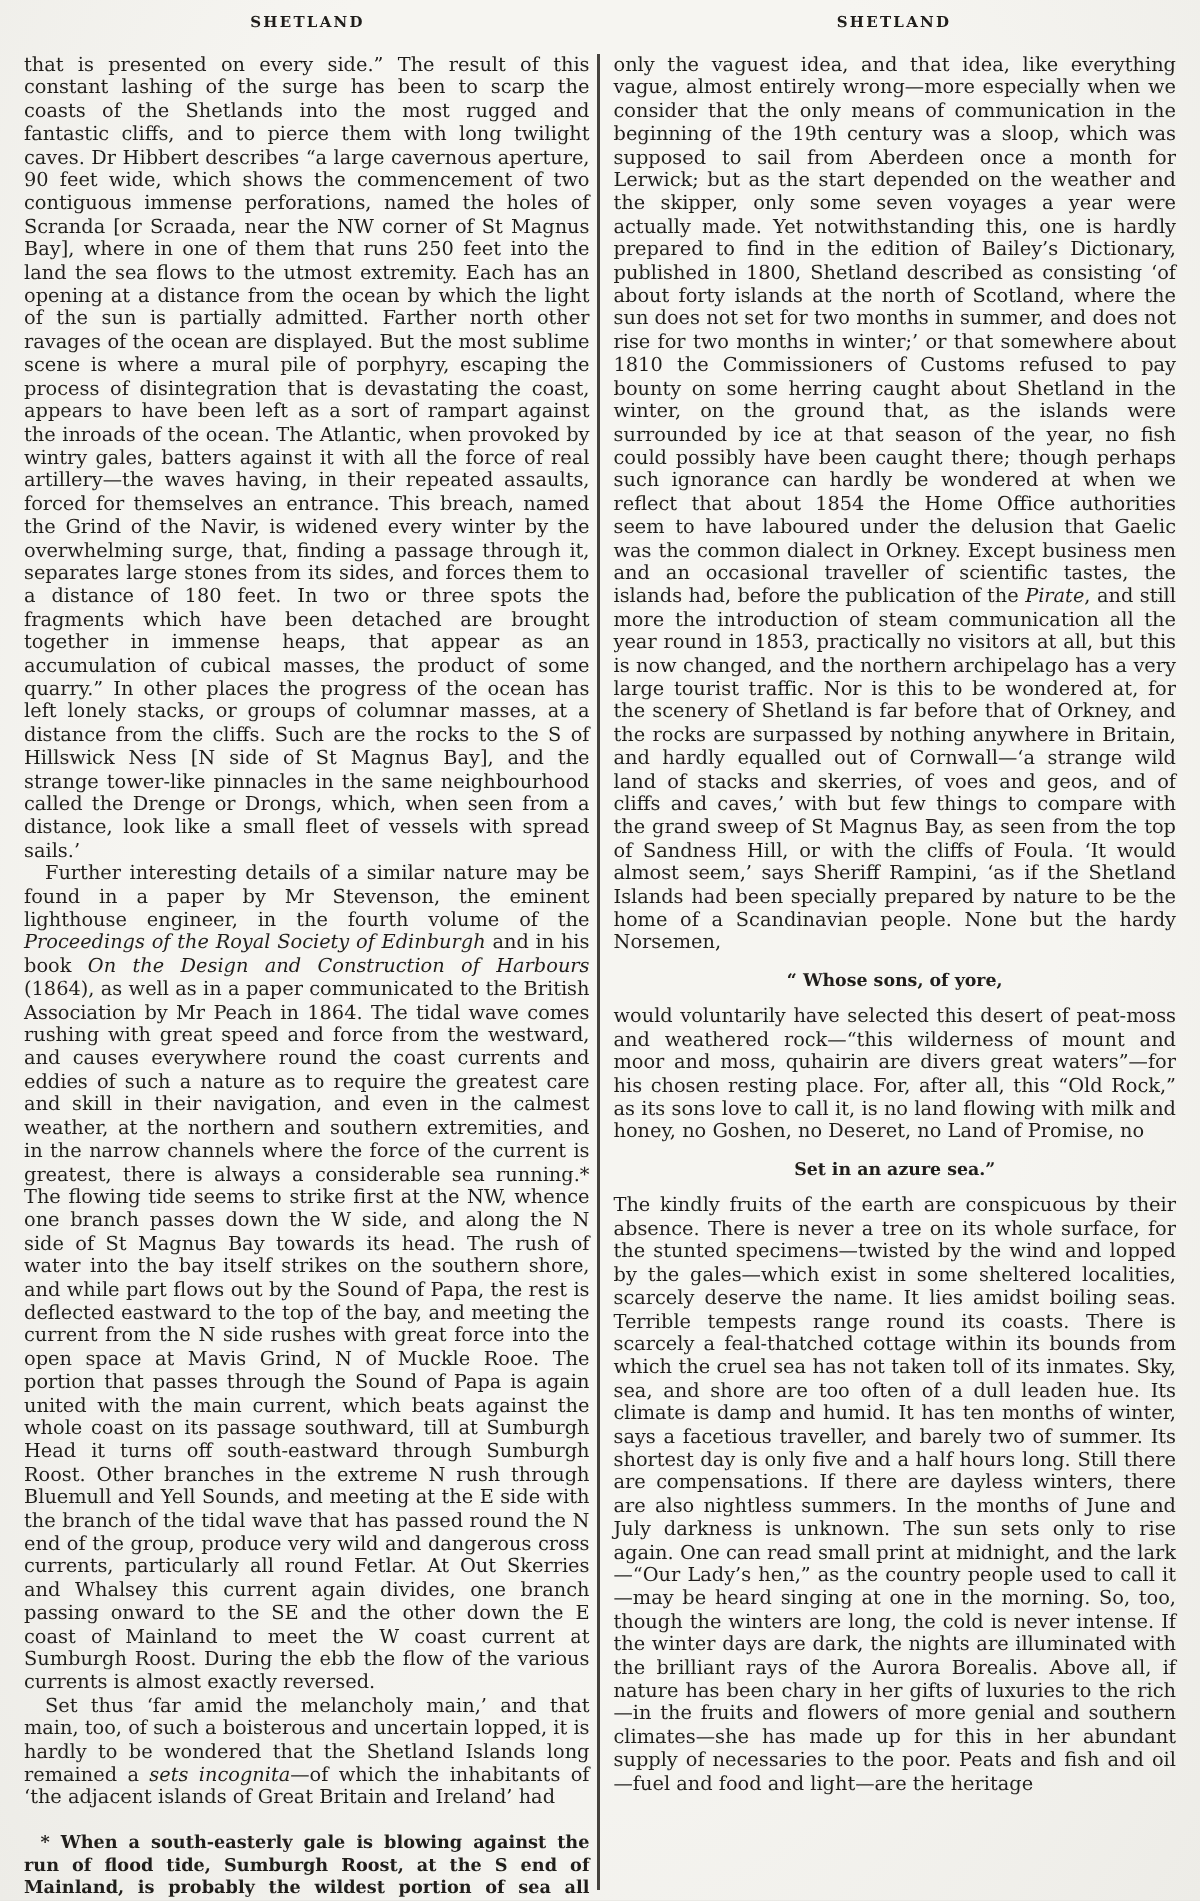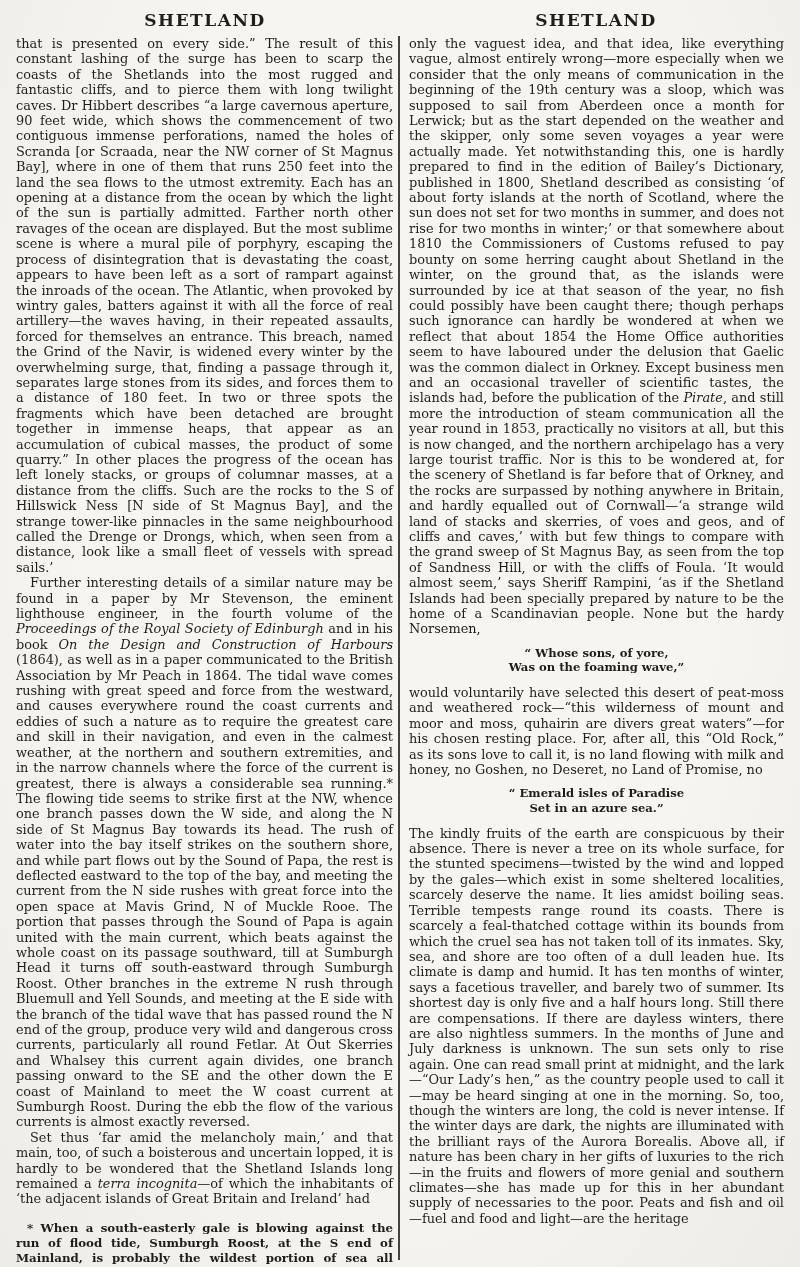--- a/index.html
+++ b/index.html
@@ -2,21 +2,21 @@
 <html lang="en"><head>
 <meta charset="utf-8">
 <style>
   html,body{margin:0;padding:0;background:#e8e7e2;}
   .page{
     position:relative;width:800px;height:1267px;overflow:hidden;
     background:radial-gradient(ellipse at 50% 40%, #f6f5f1 55%, #edece7 100%);
     color:#201e1b;
     font-family:"DejaVu Serif","Liberation Serif",serif;
   }
-  .head{position:absolute;top:10px;font-weight:bold;font-size:17px;letter-spacing:1.5px;}
+  .head{position:absolute;top:10px;font-weight:bold;font-size:10px;letter-spacing:1.5px;}
   .head.left{left:16px;width:378px;text-align:center;}
   .head.right{left:406px;width:380px;text-align:center;}
   .divider{position:absolute;left:398px;top:36px;width:2px;height:1224px;background:#45423d;}
   .col{position:absolute;top:36px;font-size:12.9px;line-height:15.4px;text-align:justify;
        -webkit-hyphens:auto;hyphens:auto;}
   .col.left{left:16px;width:377px;}
   .col.right{left:409px;width:375px;}
   p.para{margin:0;padding:0;}
   p.para.indent{text-indent:14px;}
   .quote{font-weight:bold;font-size:11.6px;line-height:14.6px;text-align:center;margin:9px 0 10px 0;
@@ -29,34 +29,32 @@
 
 <div class="page">
   <div class="head left">SHETLAND</div>
   <div class="head right">SHETLAND</div>
   <div class="divider"></div>
 
   <div class="col left">
     <div>
         <p class="para"><span>that is presented on every side.”  The result of this constant lashing of the surge has been to scarp the coasts of the Shetlands into the most rugged and fantastic cliffs, and to pierce them with long twilight caves.  Dr Hibbert describes “a large cavernous aperture, 90 feet wide, which shows the commencement of two contiguous immense perforations, named the holes of Scranda [or Scraada, near the NW corner of St Magnus Bay], where in one of them that runs 250 feet into the land the sea flows to the utmost extremity.  Each has an opening at a distance from the ocean by which the light of the sun is partially admitted.  Farther north other ravages of the ocean are displayed.  But the most sublime scene is where a mural pile of porphyry, escaping the process of disintegration that is devastating the coast, appears to have been left as a sort of rampart against the inroads of the ocean.  The Atlantic, when provoked by wintry gales, batters against it with all the force of real artillery—the waves having, in their repeated assaults, forced for themselves an entrance.  This breach, named the Grind of the Navir, is widened every winter by the overwhelming surge, that, finding a passage through it, separates large stones from its sides, and forces them to a distance of 180 feet.  In two or three spots the fragments which have been detached are brought together in immense heaps, that appear as an accumulation of cubical masses, the product of some quarry.”  In other places the progress of the ocean has left lonely stacks, or groups of columnar masses, at a distance from the cliffs.  Such are the rocks to the S of Hillswick Ness [N side of St Magnus Bay], and the strange tower-like pinnacles in the same neighbourhood called the Drenge or Drongs, which, when seen from a distance, look like a small fleet of vessels with spread sails.’</span></p>
         <p class="para indent"><span>Further interesting details of a similar nature may be found in a paper by Mr Stevenson, the eminent lighthouse engineer, in the fourth volume of the </span><i>Proceedings of the Royal Society of Edinburgh</i><span> and in his book </span><i>On the Design and Construction of Harbours</i><span> (1864), as well as in a paper communicated to the British Association by Mr Peach in 1864.  The tidal wave comes rushing with great speed and force from the westward, and causes everywhere round the coast currents and eddies of such a nature as to require the greatest care and skill in their navigation, and even in the calmest weather, at the northern and southern extremities, and in the narrow channels where the force of the current is greatest, there is always a considerable sea running.*  The flowing tide seems to strike first at the NW, whence one branch passes down the W side, and along the N side of St Magnus Bay towards its head.  The rush of water into the bay itself strikes on the southern shore, and while part flows out by the Sound of Papa, the rest is deflected eastward to the top of the bay, and meeting the current from the N side rushes with great force into the open space at Mavis Grind, N of Muckle Rooe.  The portion that passes through the Sound of Papa is again united with the main current, which beats against the whole coast on its passage southward, till at Sumburgh Head it turns off south-eastward through Sumburgh Roost.  Other branches in the extreme N rush through Bluemull and Yell Sounds, and meeting at the E side with the branch of the tidal wave that has passed round the N end of the group, produce very wild and dangerous cross currents, particularly all round Fetlar.  At Out Skerries and Whalsey this current again divides, one branch passing onward to the SE and the other down the E coast of Mainland to meet the W coast current at Sumburgh Roost.  During the ebb the flow of the various currents is almost exactly reversed.</span></p>
-        <p class="para indent"><span>Set thus ‘far amid the melancholy main,’ and that main, too, of such a boisterous and uncertain lopped, it is hardly to be wondered that the Shetland Islands long remained a </span><i>terra incognita</i><span>—of which the inhabitants of ‘the adjacent islands of Great Britain and Ireland’ had</span></p>
+        <p class="para indent"><span>Set thus ‘far amid the melancholy main,’ and that main, too, of such a boisterous and uncertain lopped, it is hardly to be wondered that the Shetland Islands long remained a </span><i>sets incognita</i><span>—of which the inhabitants of ‘the adjacent islands of Great Britain and Ireland’ had</span></p>
       </div>
     <div class="footnote">* When a south-easterly gale is blowing against the run of flood tide, Sumburgh Roost, at the S end of Mainland, is probably the wildest portion of sea all round the British coast.</div>
 
   </div>
 
   <div class="col right">
     <div>
         <p class="para"><span>only the vaguest idea, and that idea, like everything vague, almost entirely wrong—more especially when we consider that the only means of communication in the beginning of the 19th century was a sloop, which was supposed to sail from Aberdeen once a month for Lerwick; but as the start depended on the weather and the skipper, only some seven voyages a year were actually made.  Yet notwithstanding this, one is hardly prepared to find in the edition of Bailey’s Dictionary, published in 1800, Shetland described as consisting ‘of about forty islands at the north of Scotland, where the sun does not set for two months in summer, and does not rise for two months in winter;’ or that somewhere about 1810 the Commissioners of Customs refused to pay bounty on some herring caught about Shetland in the winter, on the ground that, as the islands were surrounded by ice at that season of the year, no fish could possibly have been caught there; though perhaps such ignorance can hardly be wondered at when we reflect that about 1854 the Home Office authorities seem to have laboured under the delusion that Gaelic was the common dialect in Orkney.  Except business men and an occasional traveller of scientific tastes, the islands had, before the publication of the </span><i>Pirate</i><span>, and still more the introduction of steam communication all the year round in 1853, practically no visitors at all, but this is now changed, and the northern archipelago has a very large tourist traffic.  Nor is this to be wondered at, for the scenery of Shetland is far before that of Orkney, and the rocks are surpassed by nothing anywhere in Britain, and hardly equalled out of Cornwall—‘a strange wild land of stacks and skerries, of voes and geos, and of cliffs and caves,’ with but few things to compare with the grand sweep of St Magnus Bay, as seen from the top of Sandness Hill, or with the cliffs of Foula.  ‘It would almost seem,’ says Sheriff Rampini, ‘as if the Shetland Islands had been specially prepared by nature to be the home of a Scandinavian people.  None but the hardy Norsemen,</span></p>
         <div class="quote">
           <div>“ Whose sons, of yore,</div>
-          <div>Was on the foaming wave,”</div>
         </div>
         <p class="para"><span>would voluntarily have selected this desert of peat-moss and weathered rock—“this wilderness of mount and moor and moss, quhairin are divers great waters”—for his chosen resting place.  For, after all, this “Old Rock,” as its sons love to call it, is no land flowing with milk and honey, no Goshen, no Deseret, no Land of Promise, no</span></p>
         <div class="quote">
-          <div>“ Emerald isles of Paradise</div>
           <div>Set in an azure sea.”</div>
         </div>
         <p class="para"><span>The kindly fruits of the earth are conspicuous by their absence.  There is never a tree on its whole surface, for the stunted specimens—twisted by the wind and lopped by the gales—which exist in some sheltered localities, scarcely deserve the name.  It lies amidst boiling seas.  Terrible tempests range round its coasts.  There is scarcely a feal-thatched cottage within its bounds from which the cruel sea has not taken toll of its inmates.  Sky, sea, and shore are too often of a dull leaden hue.  Its climate is damp and humid.  It has ten months of winter, says a facetious traveller, and barely two of summer.  Its shortest day is only five and a half hours long.  Still there are compensations.  If there are dayless winters, there are also nightless summers.  In the months of June and July darkness is unknown.  The sun sets only to rise again.  One can read small print at midnight, and the lark—“Our Lady’s hen,” as the country people used to call it—may be heard singing at one in the morning.  So, too, though the winters are long, the cold is never intense.  If the winter days are dark, the nights are illuminated with the brilliant rays of the Aurora Borealis.  Above all, if nature has been chary in her gifts of luxuries to the rich—in the fruits and flowers of more genial and southern climates—she has made up for this in her abundant supply of necessaries to the poor.  Peats and fish and oil—fuel and food and light—are the heritage</span></p>
       </div>
   </div>
 </div>
 
 </body></html>

